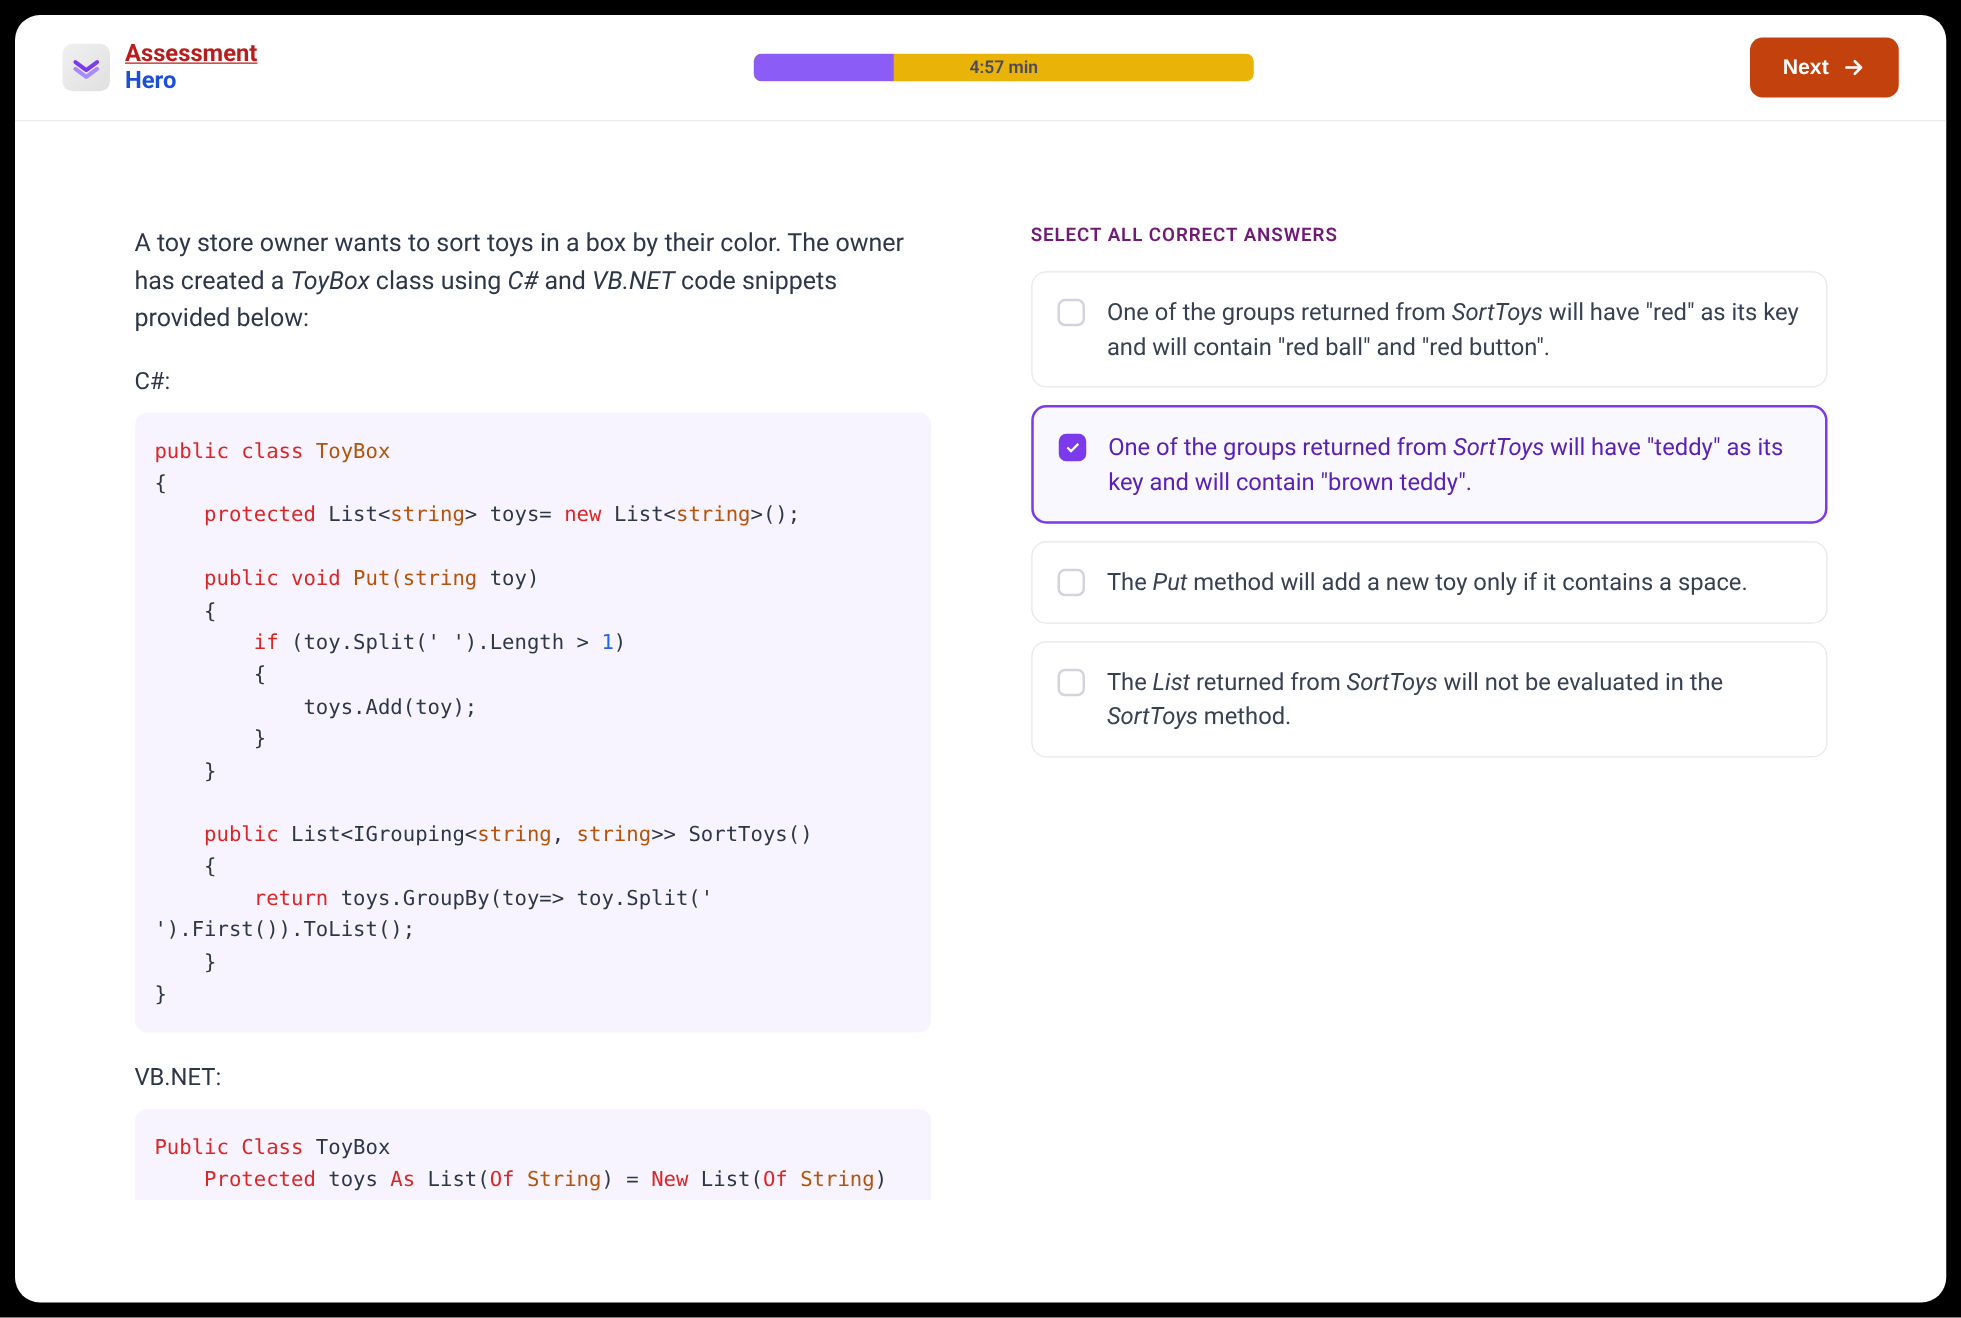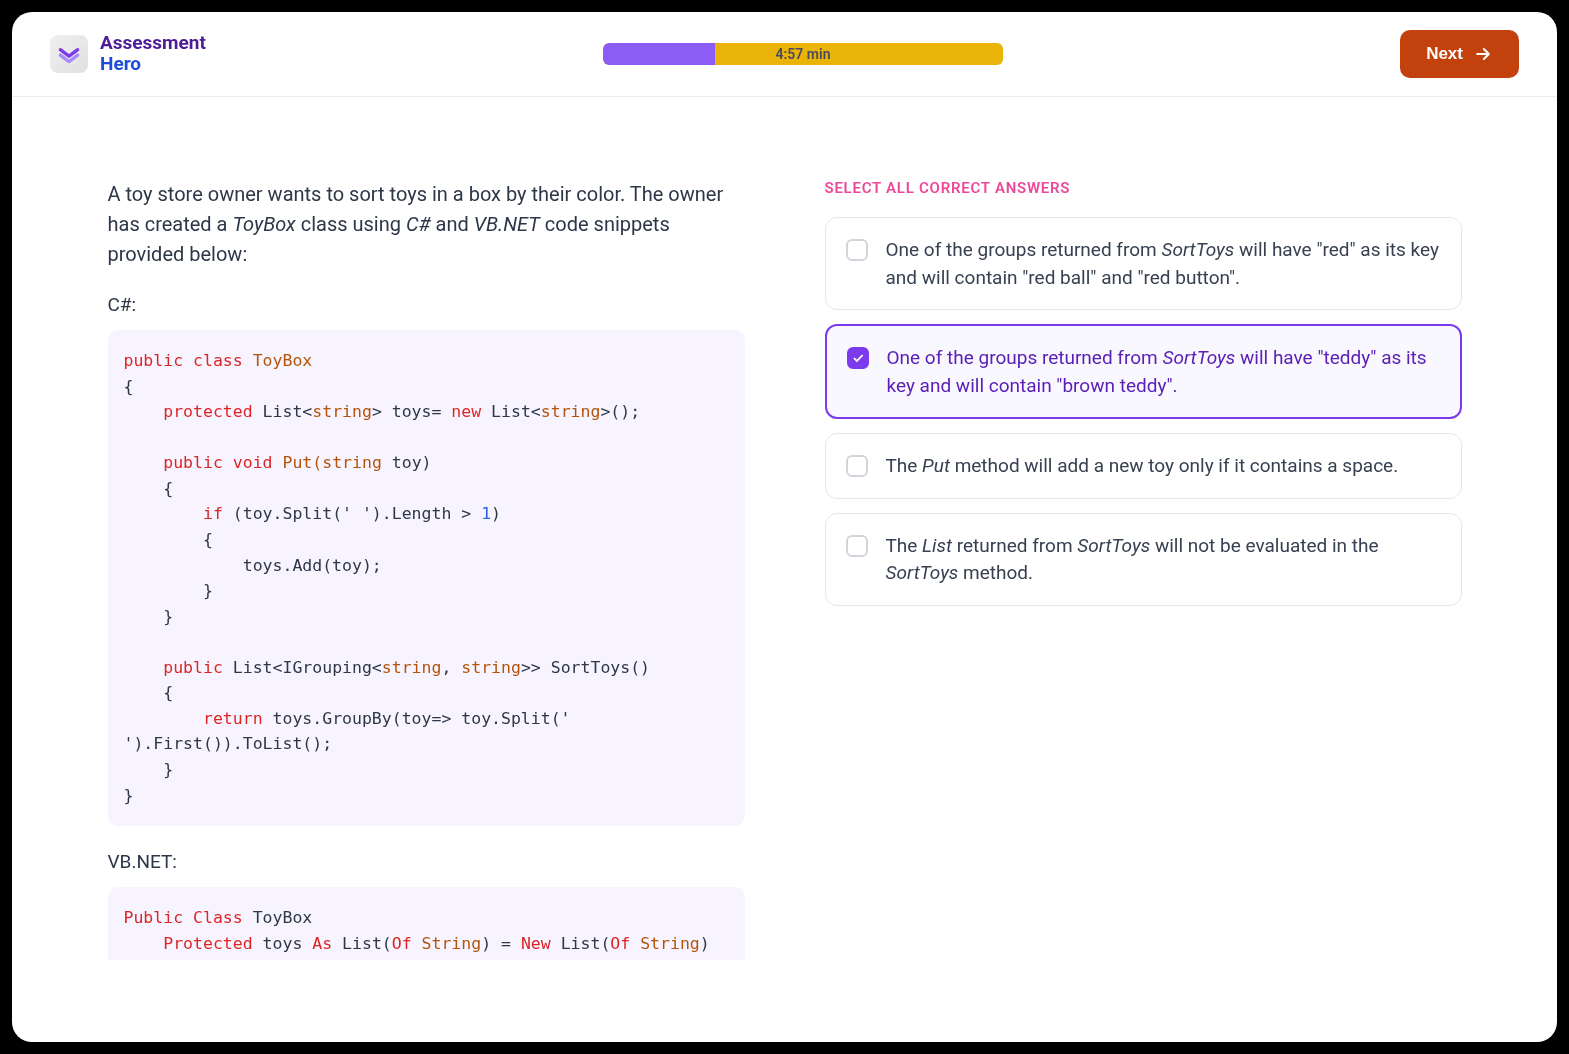--- a/index.html
+++ b/index.html
@@ -44,21 +44,21 @@
       justify-content: center;
     }
     .logo-icon svg { width: 26px; height: 26px; }
     .logo-text {
       display: flex;
       flex-direction: column;
       line-height: 1.1;
       font-weight: 700;
       font-size: 19px;
     }
-    .logo-text .line1 { color: #4c1d95; }
+    .logo-text .line1 { color: #b91c1c; text-decoration: underline; }
     .logo-text .line2 { color: #1d4ed8; }
     .progress-wrap {
       flex: 1;
       display: flex;
       justify-content: center;
     }
     .progress-bar {
       width: 400px;
       height: 22px;
       background: #eab308;
@@ -143,21 +143,21 @@
       overflow: hidden;
     }
     .kw-red { color: #dc2626; }
     .kw-brown { color: #b45309; }
     .kw-num { color: #2563eb; }
     .right { }
     .answers-heading {
       font-size: 15px;
       font-weight: 600;
       letter-spacing: 0.05em;
-      color: #ec4899;
+      color: #701a75;
       margin-bottom: 20px;
     }
     .answer-option {
       border: 1px solid #e5e7eb;
       border-radius: 12px;
       padding: 18px 20px;
       display: flex;
       align-items: flex-start;
       gap: 18px;
       margin-bottom: 14px;

